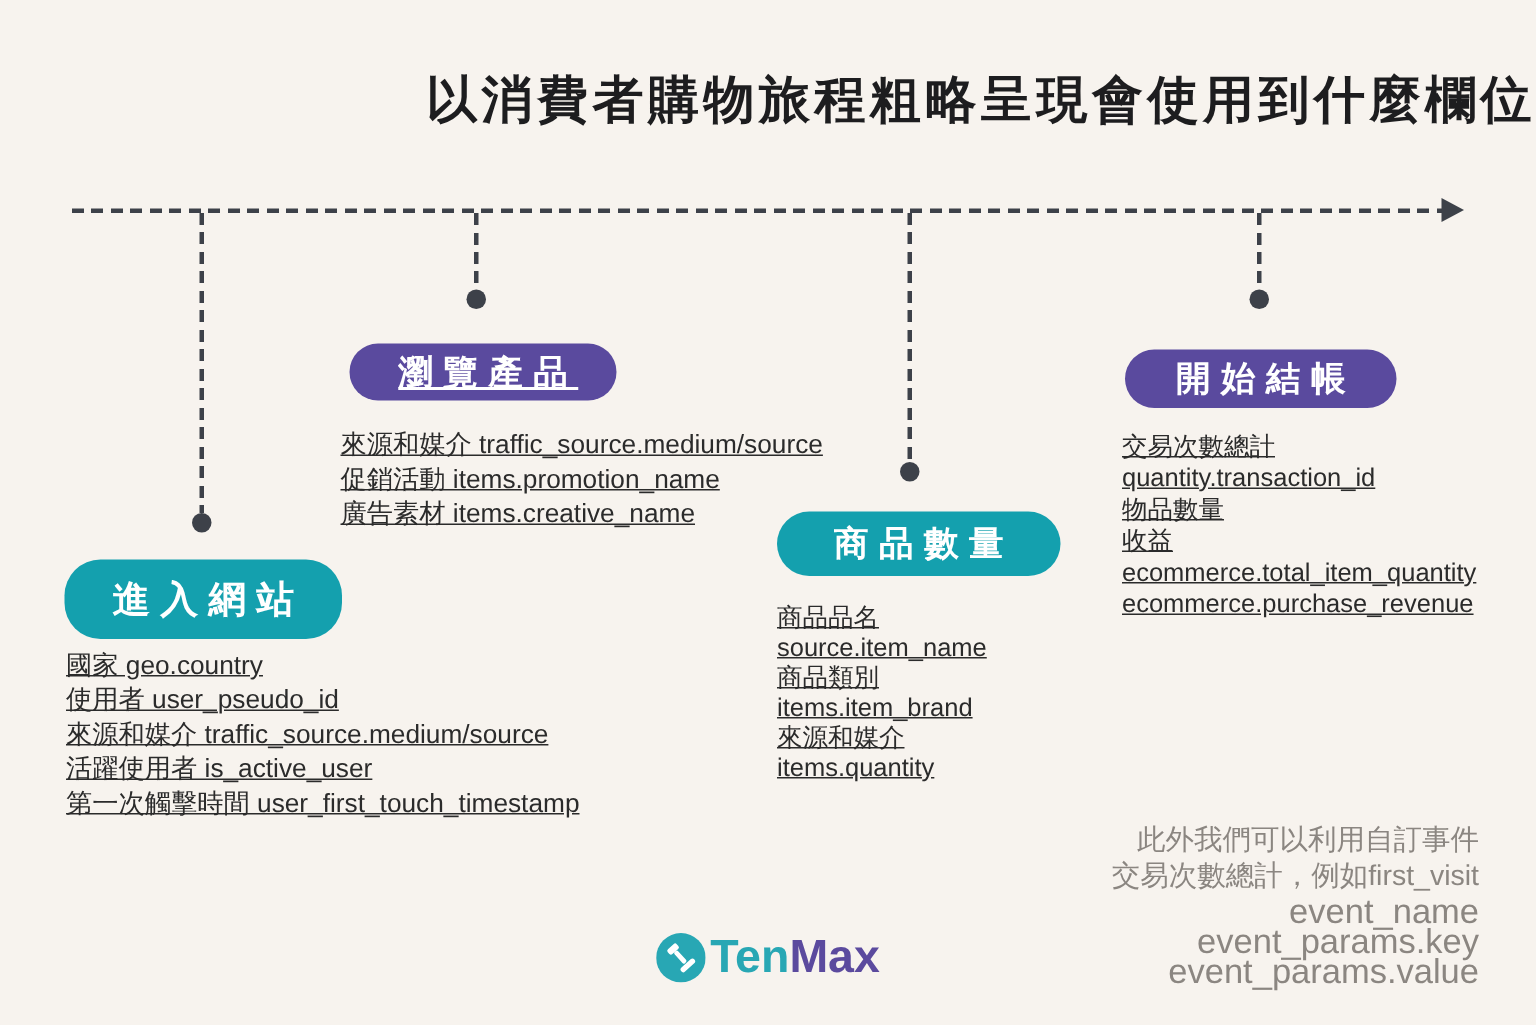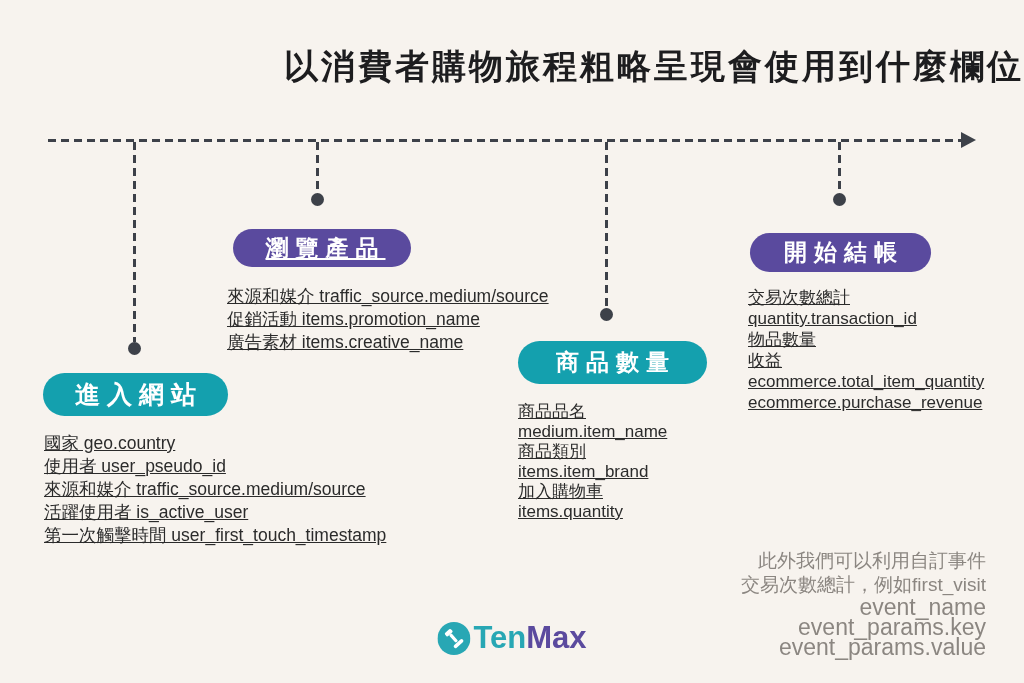--- a/index.html
+++ b/index.html
@@ -73,21 +73,21 @@
     justify-content: center;
     color: #ffffff;
     font-weight: bold;
     letter-spacing: 7px;
     padding-left: 7px; 
     border-radius: 24px;
     white-space: nowrap;
   }
   .teal   { background: #14a0ae; }
   .purple { background: #5a4a9e; }
-  .p1 { left: 43px;  top: 373px; width: 185px; height: 43px; font-size: 25px; }
+  .p1 { left: 43px;  top: 373px; width: 185px; height: 53px; font-size: 25px; }
   .p2 { left: 233px; top: 229px; width: 178px; height: 38px; font-size: 23px; text-decoration: underline; }
   .p3 { left: 518px; top: 341px; width: 189px; height: 43px; font-size: 23px; }
   .p4 { left: 750px; top: 233px; width: 181px; height: 39px; font-size: 23px; }
 
   
   .fields {
     position: absolute;
     color: #2b2b2b;
     white-space: nowrap;
   }
@@ -157,24 +157,24 @@
   </div>
 
   <div class="fields f2">
     <div>來源和媒介 traffic_source.medium/source</div>
     <div>促銷活動 items.promotion_name</div>
     <div>廣告素材 items.creative_name</div>
   </div>
 
   <div class="fields f3">
     <div>商品品名</div>
-    <div>medium.item_name</div>
+    <div>source.item_name</div>
     <div>商品類別</div>
     <div>items.item_brand</div>
-    <div>加入購物車</div>
+    <div>來源和媒介</div>
     <div>items.quantity</div>
   </div>
 
   <div class="fields f4">
     <div>交易次數總計</div>
     <div>quantity.transaction_id</div>
     <div>物品數量</div>
     <div>收益</div>
     <div>ecommerce.total_item_quantity</div>
     <div>ecommerce.purchase_revenue</div>

